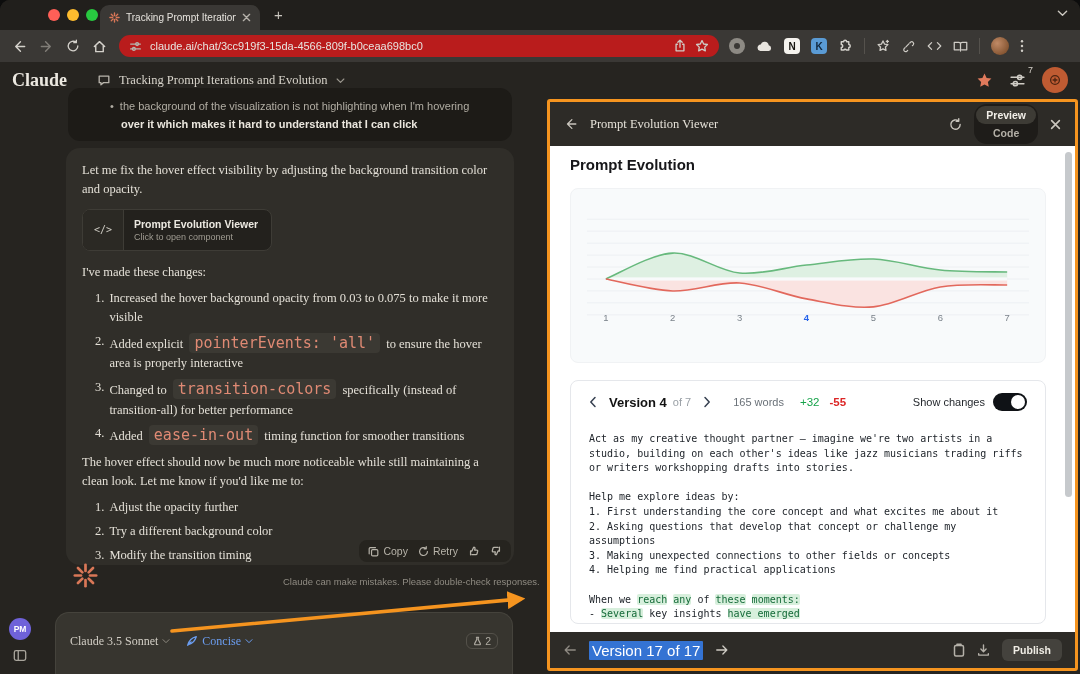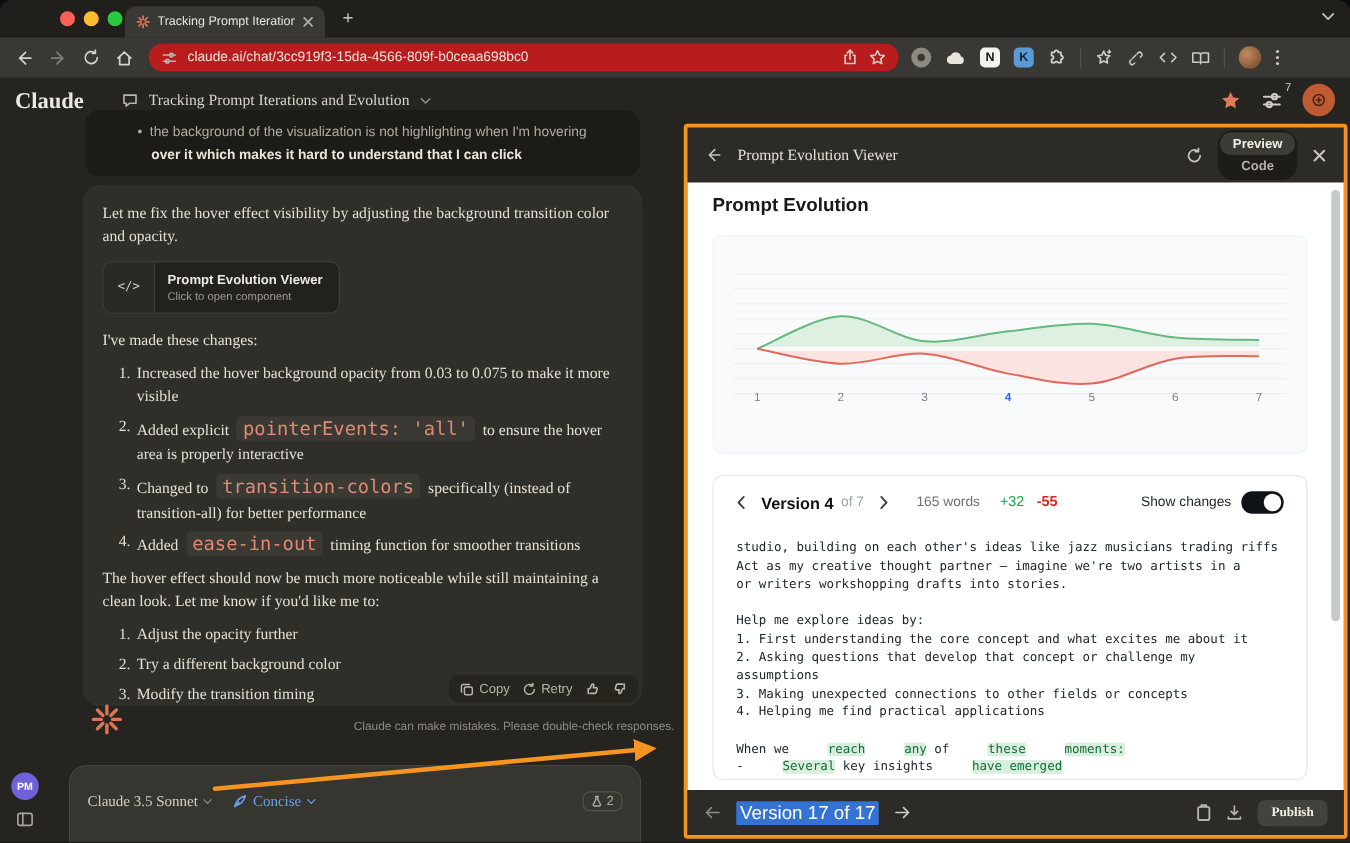--- a/index.html
+++ b/index.html
@@ -100,27 +100,27 @@
   .vof{font-size:11px;color:#9aa0a6;margin-right:12px;}
   .vwords{font-size:11px;color:#6a7178;margin-left:22px;}
   .vadd{font-size:11.5px;font-weight:400;color:#16a34a;margin-left:16px;}
   .vrem{font-size:11.5px;font-weight:700;color:#dc2626;margin-left:10px;}
   .vshow{margin-left:auto;font-size:11px;color:#1f2328;}
   .toggle{width:34px;height:18px;background:#0f1216;border-radius:9px;position:relative;margin-left:8px;cursor:pointer;}
   .knob{position:absolute;top:2px;right:2px;width:14px;height:14px;background:#fff;border-radius:50%;}
   .ptext{position:absolute;left:18px;right:14px;top:52px;font-family:"DejaVu Sans Mono",monospace;
          font-size:10px;color:#21262c;}
   .pline{height:14.6px;white-space:pre;}
-  .hl{background:#d7efdc;color:#156b39;border-radius:2px;margin-left:25px;}
+  .hl{background:#d7efdc;color:#156b39;border-radius:2px;}
   .scroll-thumb{position:absolute;right:3px;top:6px;width:7px;height:345px;background:#c6c9cc;border-radius:4px;}
   .p-foot{position:absolute;bottom:0;left:0;right:0;height:36px;background:#2d2b27;display:flex;
           align-items:center;padding:0 13px;box-sizing:border-box;gap:12px;}
   .foot-arrow{color:#8f8b83;display:flex;}
   .vnav{font-size:15px;color:#fff;background:#3473d3;padding:1px 3px;border-radius:1px;}
-  .foot-right{margin-left:auto;display:flex;align-items:center;gap:12px;color:#b5b1a9;font-family:Liberation Serif, serif;}
+  .foot-right{margin-left:auto;display:flex;align-items:center;gap:12px;color:#b5b1a9;}
   .publish{background:#454239;background:#44423d;color:#f0ede5;font-size:10.5px;font-weight:700;
            padding:5px 11px;border-radius:6px;cursor:pointer;}
   
   .overlay{position:absolute;left:0;top:0;z-index:60;pointer-events:none;}
   
   svg.sic{display:block;}
   svg.sic *{fill:none;stroke:currentColor;stroke-width:1.5;stroke-linecap:round;stroke-linejoin:round;}
 </style>
 </head>
 <body>
@@ -434,22 +434,22 @@
             </span>
           <span class="vwords">165 words</span>
           <span class="vadd">+32</span>
           <span class="vrem">-55</span>
           <span class="vshow">Show changes</span>
           <span class="toggle">
               <span class="knob"></span>
             </span>
         </div>
         <div class="ptext">
+            <div class="pline"><span>Act as my creative thought partner — imagine we're two artists in a</span></div>
             <div class="pline"><span>studio, building on each other's ideas like jazz musicians trading riffs</span></div>
-            <div class="pline"><span>Act as my creative thought partner — imagine we're two artists in a</span></div>
             <div class="pline"><span>or writers workshopping drafts into stories.</span></div>
             <div class="pline">&nbsp;</div>
             <div class="pline"><span>Help me explore ideas by:</span></div>
             <div class="pline"><span>1. First understanding the core concept and what excites me about it</span></div>
             <div class="pline"><span>2. Asking questions that develop that concept or challenge my</span></div>
             <div class="pline"><span>assumptions</span></div>
             <div class="pline"><span>3. Making unexpected connections to other fields or concepts</span></div>
             <div class="pline"><span>4. Helping me find practical applications</span></div>
             <div class="pline">&nbsp;</div>
             <div class="pline"><span>When we </span><span class="hl">reach</span><span> </span><span class="hl">any</span><span> of </span><span class="hl">these</span><span> </span><span class="hl">moments:</span></div>

